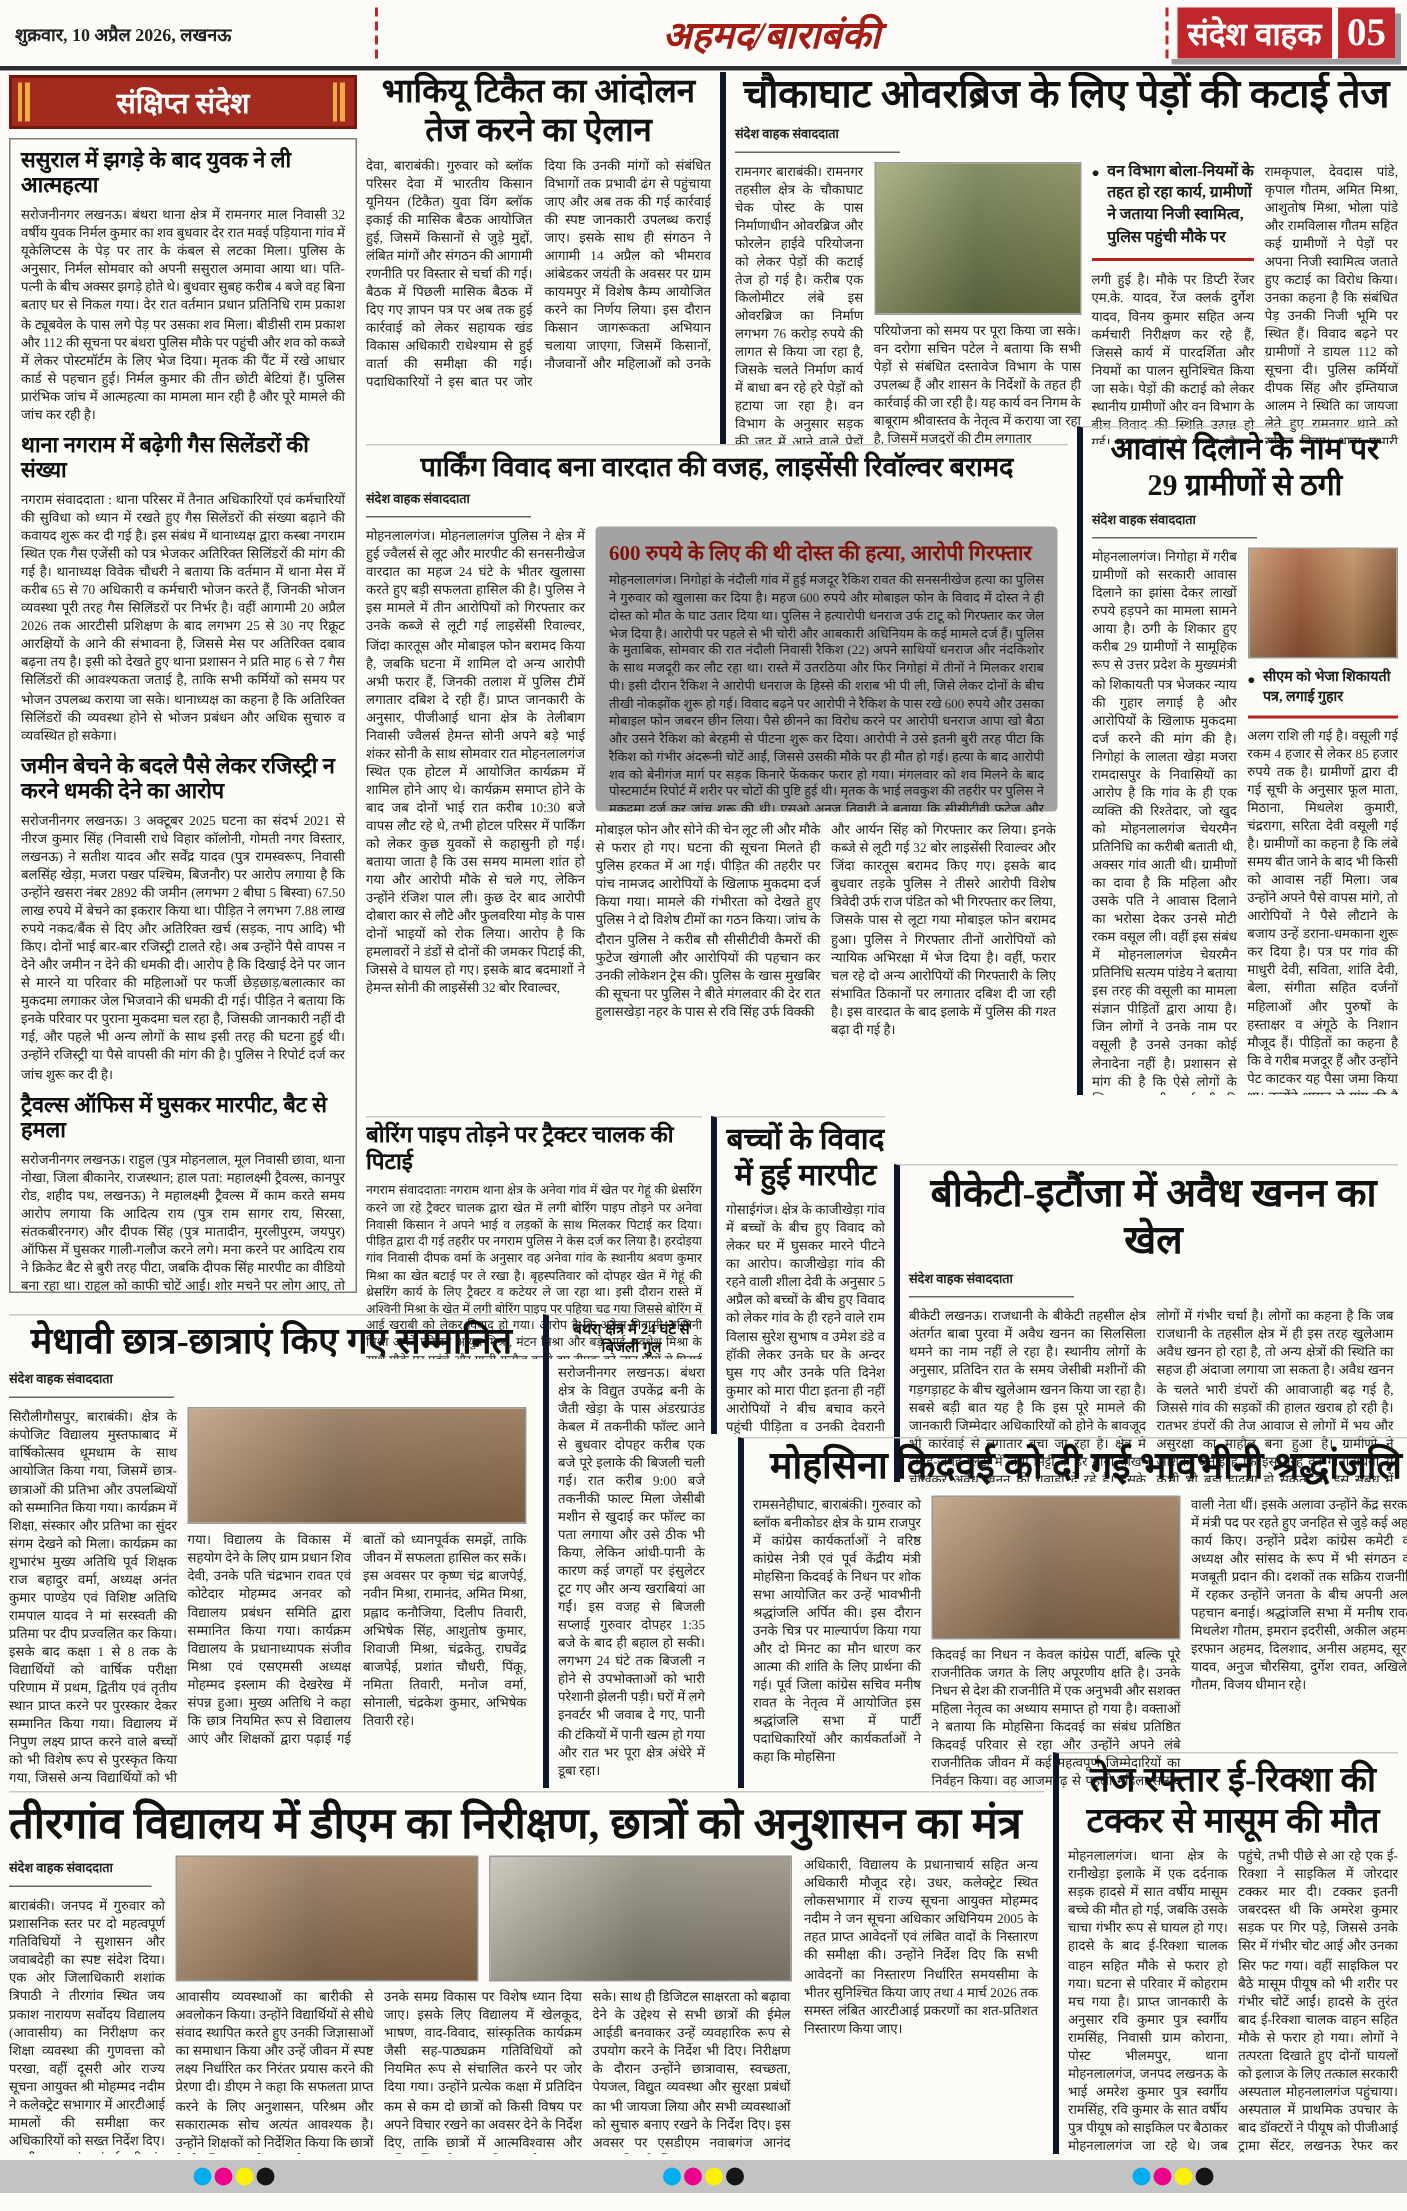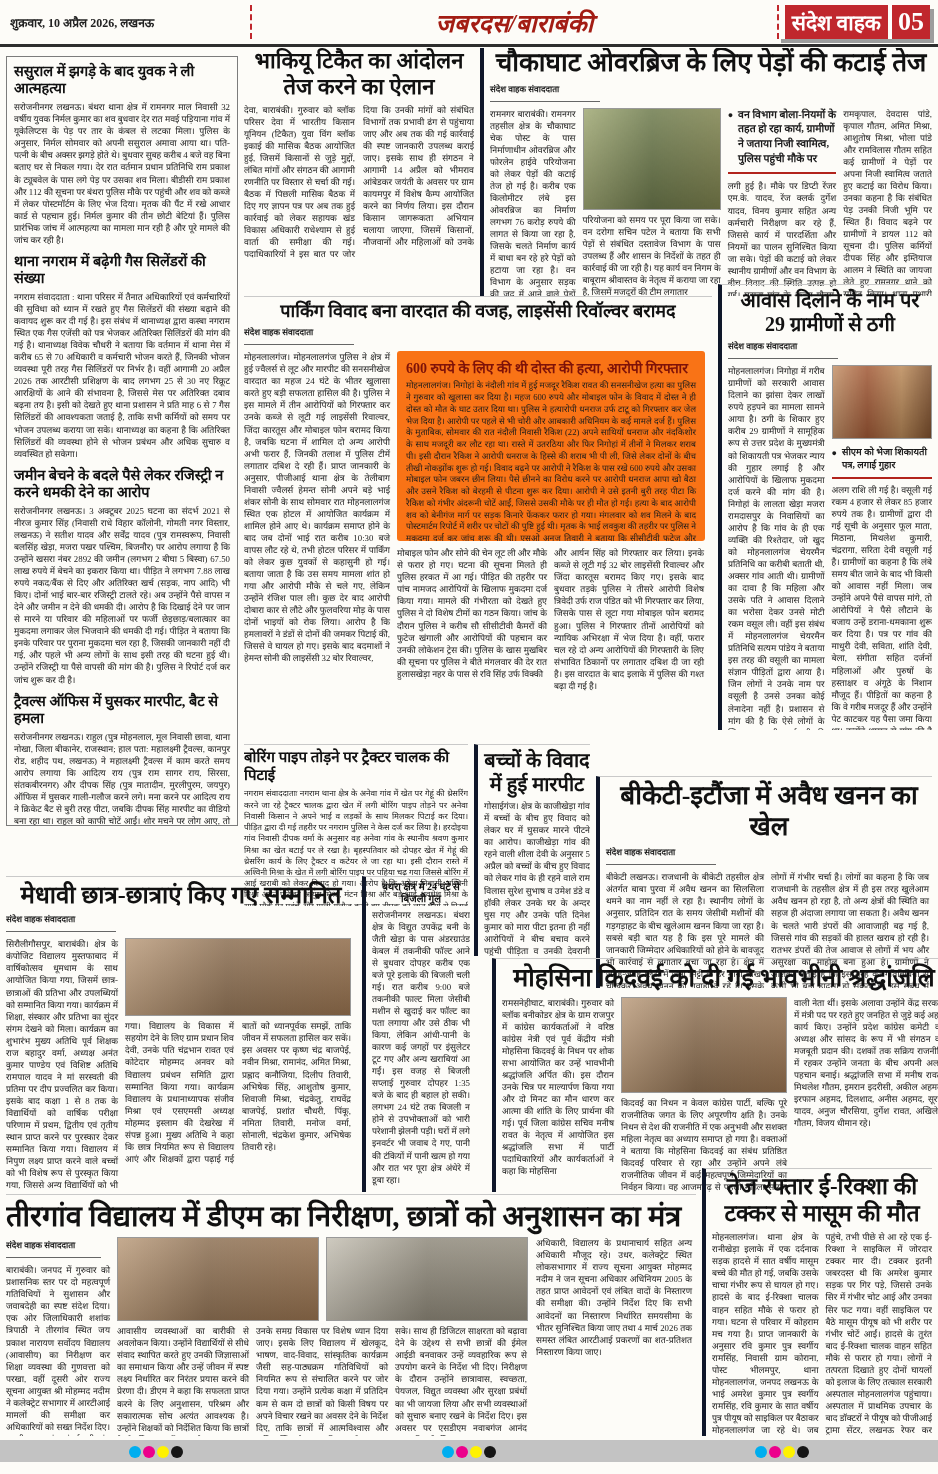--- a/index.html
+++ b/index.html
@@ -38,21 +38,21 @@
   
   .brief-title{height:32px;background:#a32a1e;border:2px solid #77180e;display:flex;align-items:center;justify-content:center;
                color:#fff;font-weight:bold;font-size:19px;position:relative;}
   .brief-title .bar{position:absolute;top:3px;bottom:3px;width:10px;
         background:repeating-linear-gradient(90deg,#eead3f 0 3px,#a32a1e 3px 5px,#eead3f 5px 8px,#a32a1e 8px 10px);}
   .bar.l{left:4px}.bar.r{right:4px}
   .brief-wrap{border:1px solid #7c7c7c;margin-top:6px;padding:6px 7px;height:770px;box-sizing:border-box;overflow:hidden;}
   .brief-art{margin-bottom:7px;}
   .brief-art .hl{font-size:14.5px;}
   
-  .pinkbox{background:#f97316;border-radius:3px;padding:7px 9px;margin-bottom:6px;}
+  .pinkbox{background:#a3a3a3;border-radius:3px;padding:7px 9px;margin-bottom:6px;}
   .pb-hl{font-weight:bold;font-size:14px;color:#7d1209;margin-bottom:3px;}
   .pinkbox .body{font-size:8.6px;}
   
   .bullet-box{font-weight:bold;font-size:10.5px;line-height:1.4;border-bottom:2px solid #b2241c;
               padding:0 0 6px 0;margin-bottom:6px;display:flex;gap:5px;}
   .bullet-dot{font-size:9px;line-height:1.6;}
   
   .cap{font-weight:bold;font-size:9.5px;line-height:1.35;border-bottom:2px solid #b2241c;
        padding:4px 0 5px 0;margin-bottom:5px;display:flex;gap:5px;}
   
@@ -62,28 +62,33 @@
   .d-c{background:#00aeef}.d-m{background:#ec008c}.d-y{background:#fff200}.d-k{background:#161616}
   .flexrow{display:flex;gap:7px;}
 </style>
 </head>
 <body>
 
 <div id="page">
 
   <div id="hdr">
     <div class="hdr-date">शुक्रवार, 10 अप्रैल 2026, लखनऊ</div>
-    <div class="hdr-edition">जबरदस/बाराबंकी</div>
+    <div class="hdr-edition">अहमद/बाराबंकी</div>
     <div class="hdr-mast">
       <span class="mast-name">संदेश वाहक</span>
       <span class="mast-num">05</span>
     </div>
   </div>
 
   <div class="art" style="left:6px;top:50px;width:232px;height:822px;">
+    <div class="brief-title">
+      <span class="bar l"></span>
+      <span>संक्षिप्त संदेश</span>
+      <span class="bar r"></span>
+    </div>
     <div class="brief-wrap">
       <div class="brief-art">
         <div class="hl">ससुराल में झगड़े के बाद युवक ने ली आत्महत्या</div>
         <div class="body">सरोजनीनगर लखनऊ। बंथरा थाना क्षेत्र में रामनगर माल निवासी 32 वर्षीय युवक निर्मल कुमार का शव बुधवार देर रात मवई पड़ियाना गांव में यूकेलिप्टस के पेड़ पर तार के कंबल से लटका मिला। पुलिस के अनुसार, निर्मल सोमवार को अपनी ससुराल अमावा आया था। पति-पत्नी के बीच अक्सर झगड़े होते थे। बुधवार सुबह करीब 4 बजे वह बिना बताए घर से निकल गया। देर रात वर्तमान प्रधान प्रतिनिधि राम प्रकाश के ट्यूबवेल के पास लगे पेड़ पर उसका शव मिला। बीडीसी राम प्रकाश और 112 की सूचना पर बंथरा पुलिस मौके पर पहुंची और शव को कब्जे में लेकर पोस्टमॉर्टम के लिए भेज दिया। मृतक की पैंट में रखे आधार कार्ड से पहचान हुई। निर्मल कुमार की तीन छोटी बेटियां हैं। पुलिस प्रारंभिक जांच में आत्महत्या का मामला मान रही है और पूरे मामले की जांच कर रही है।</div>
       </div>
       <div class="brief-art">
         <div class="hl">थाना नगराम में बढ़ेगी गैस सिलेंडरों की संख्या</div>
         <div class="body">नगराम संवाददाता : थाना परिसर में तैनात अधिकारियों एवं कर्मचारियों की सुविधा को ध्यान में रखते हुए गैस सिलेंडरों की संख्या बढ़ाने की कवायद शुरू कर दी गई है। इस संबंध में थानाध्यक्ष द्वारा कस्बा नगराम स्थित एक गैस एजेंसी को पत्र भेजकर अतिरिक्त सिलिंडरों की मांग की गई है। थानाध्यक्ष विवेक चौधरी ने बताया कि वर्तमान में थाना मेस में करीब 65 से 70 अधिकारी व कर्मचारी भोजन करते हैं, जिनकी भोजन व्यवस्था पूरी तरह गैस सिलिंडरों पर निर्भर है। वहीं आगामी 20 अप्रैल 2026 तक आरटीसी प्रशिक्षण के बाद लगभग 25 से 30 नए रिक्रूट आरक्षियों के आने की संभावना है, जिससे मेस पर अतिरिक्त दबाव बढ़ना तय है। इसी को देखते हुए थाना प्रशासन ने प्रति माह 6 से 7 गैस सिलिंडरों की आवश्यकता जताई है, ताकि सभी कर्मियों को समय पर भोजन उपलब्ध कराया जा सके। थानाध्यक्ष का कहना है कि अतिरिक्त सिलिंडरों की व्यवस्था होने से भोजन प्रबंधन और अधिक सुचारु व व्यवस्थित हो सकेगा।</div>
       </div>
       <div class="brief-art">

